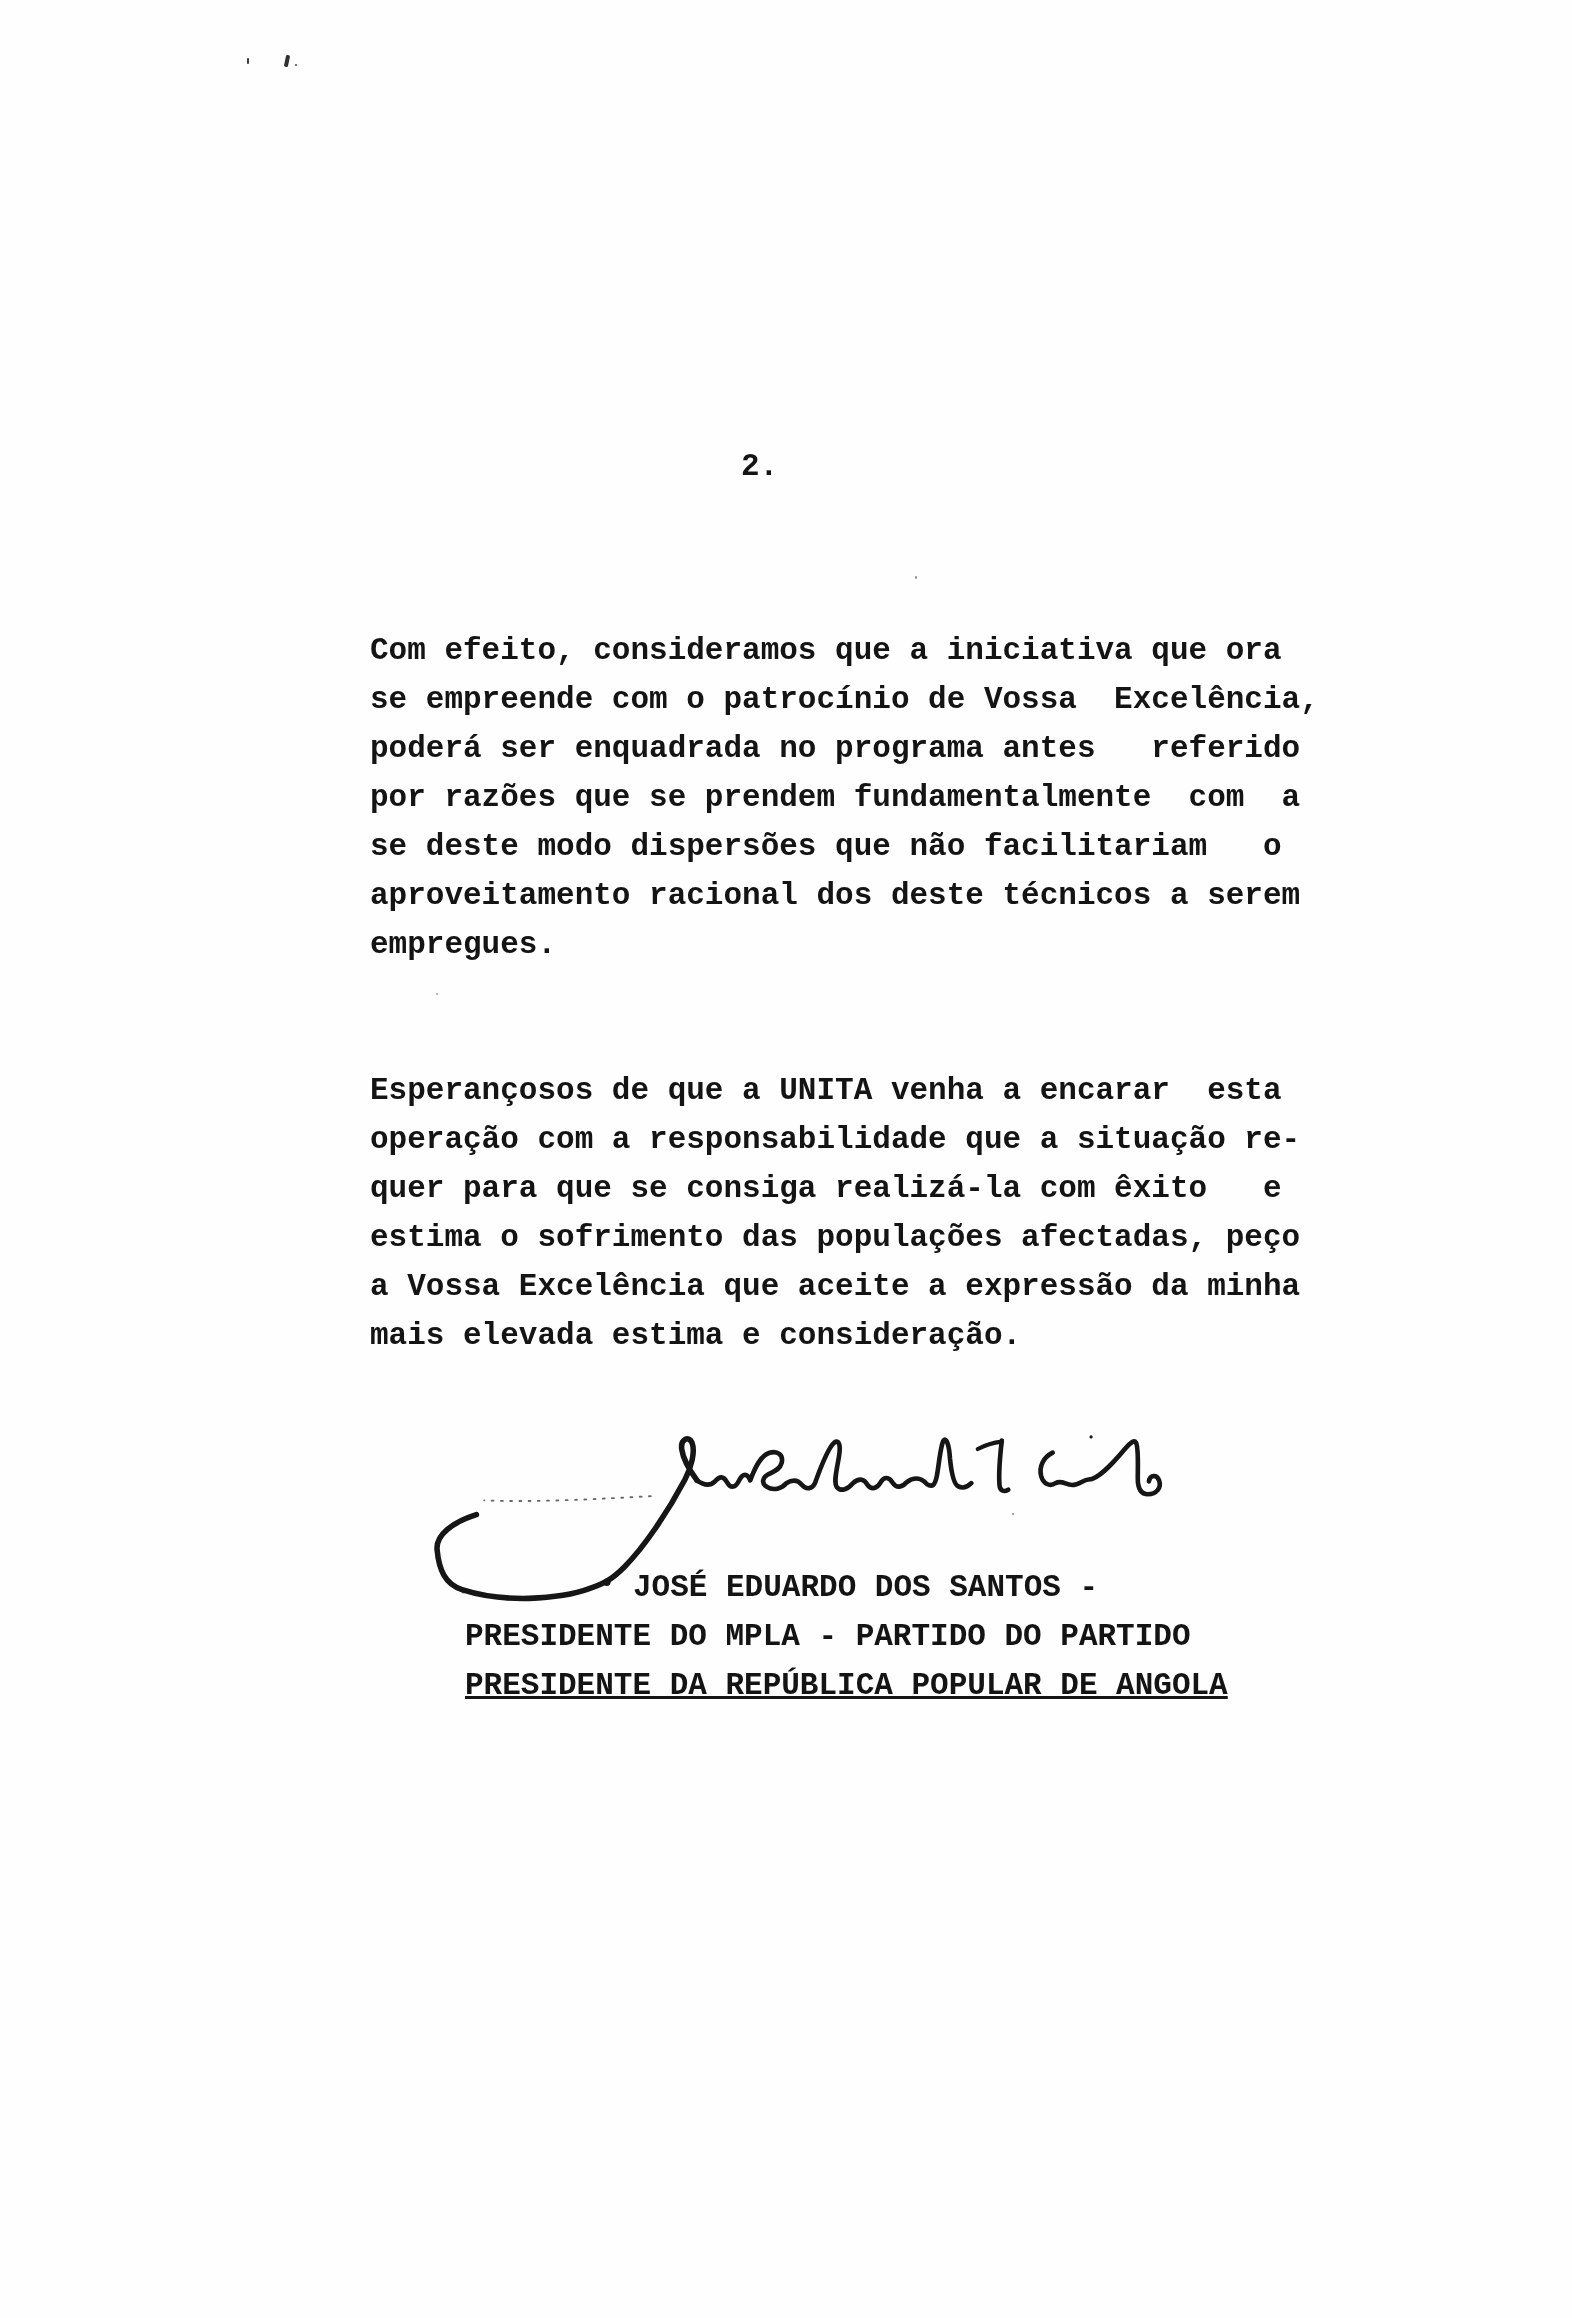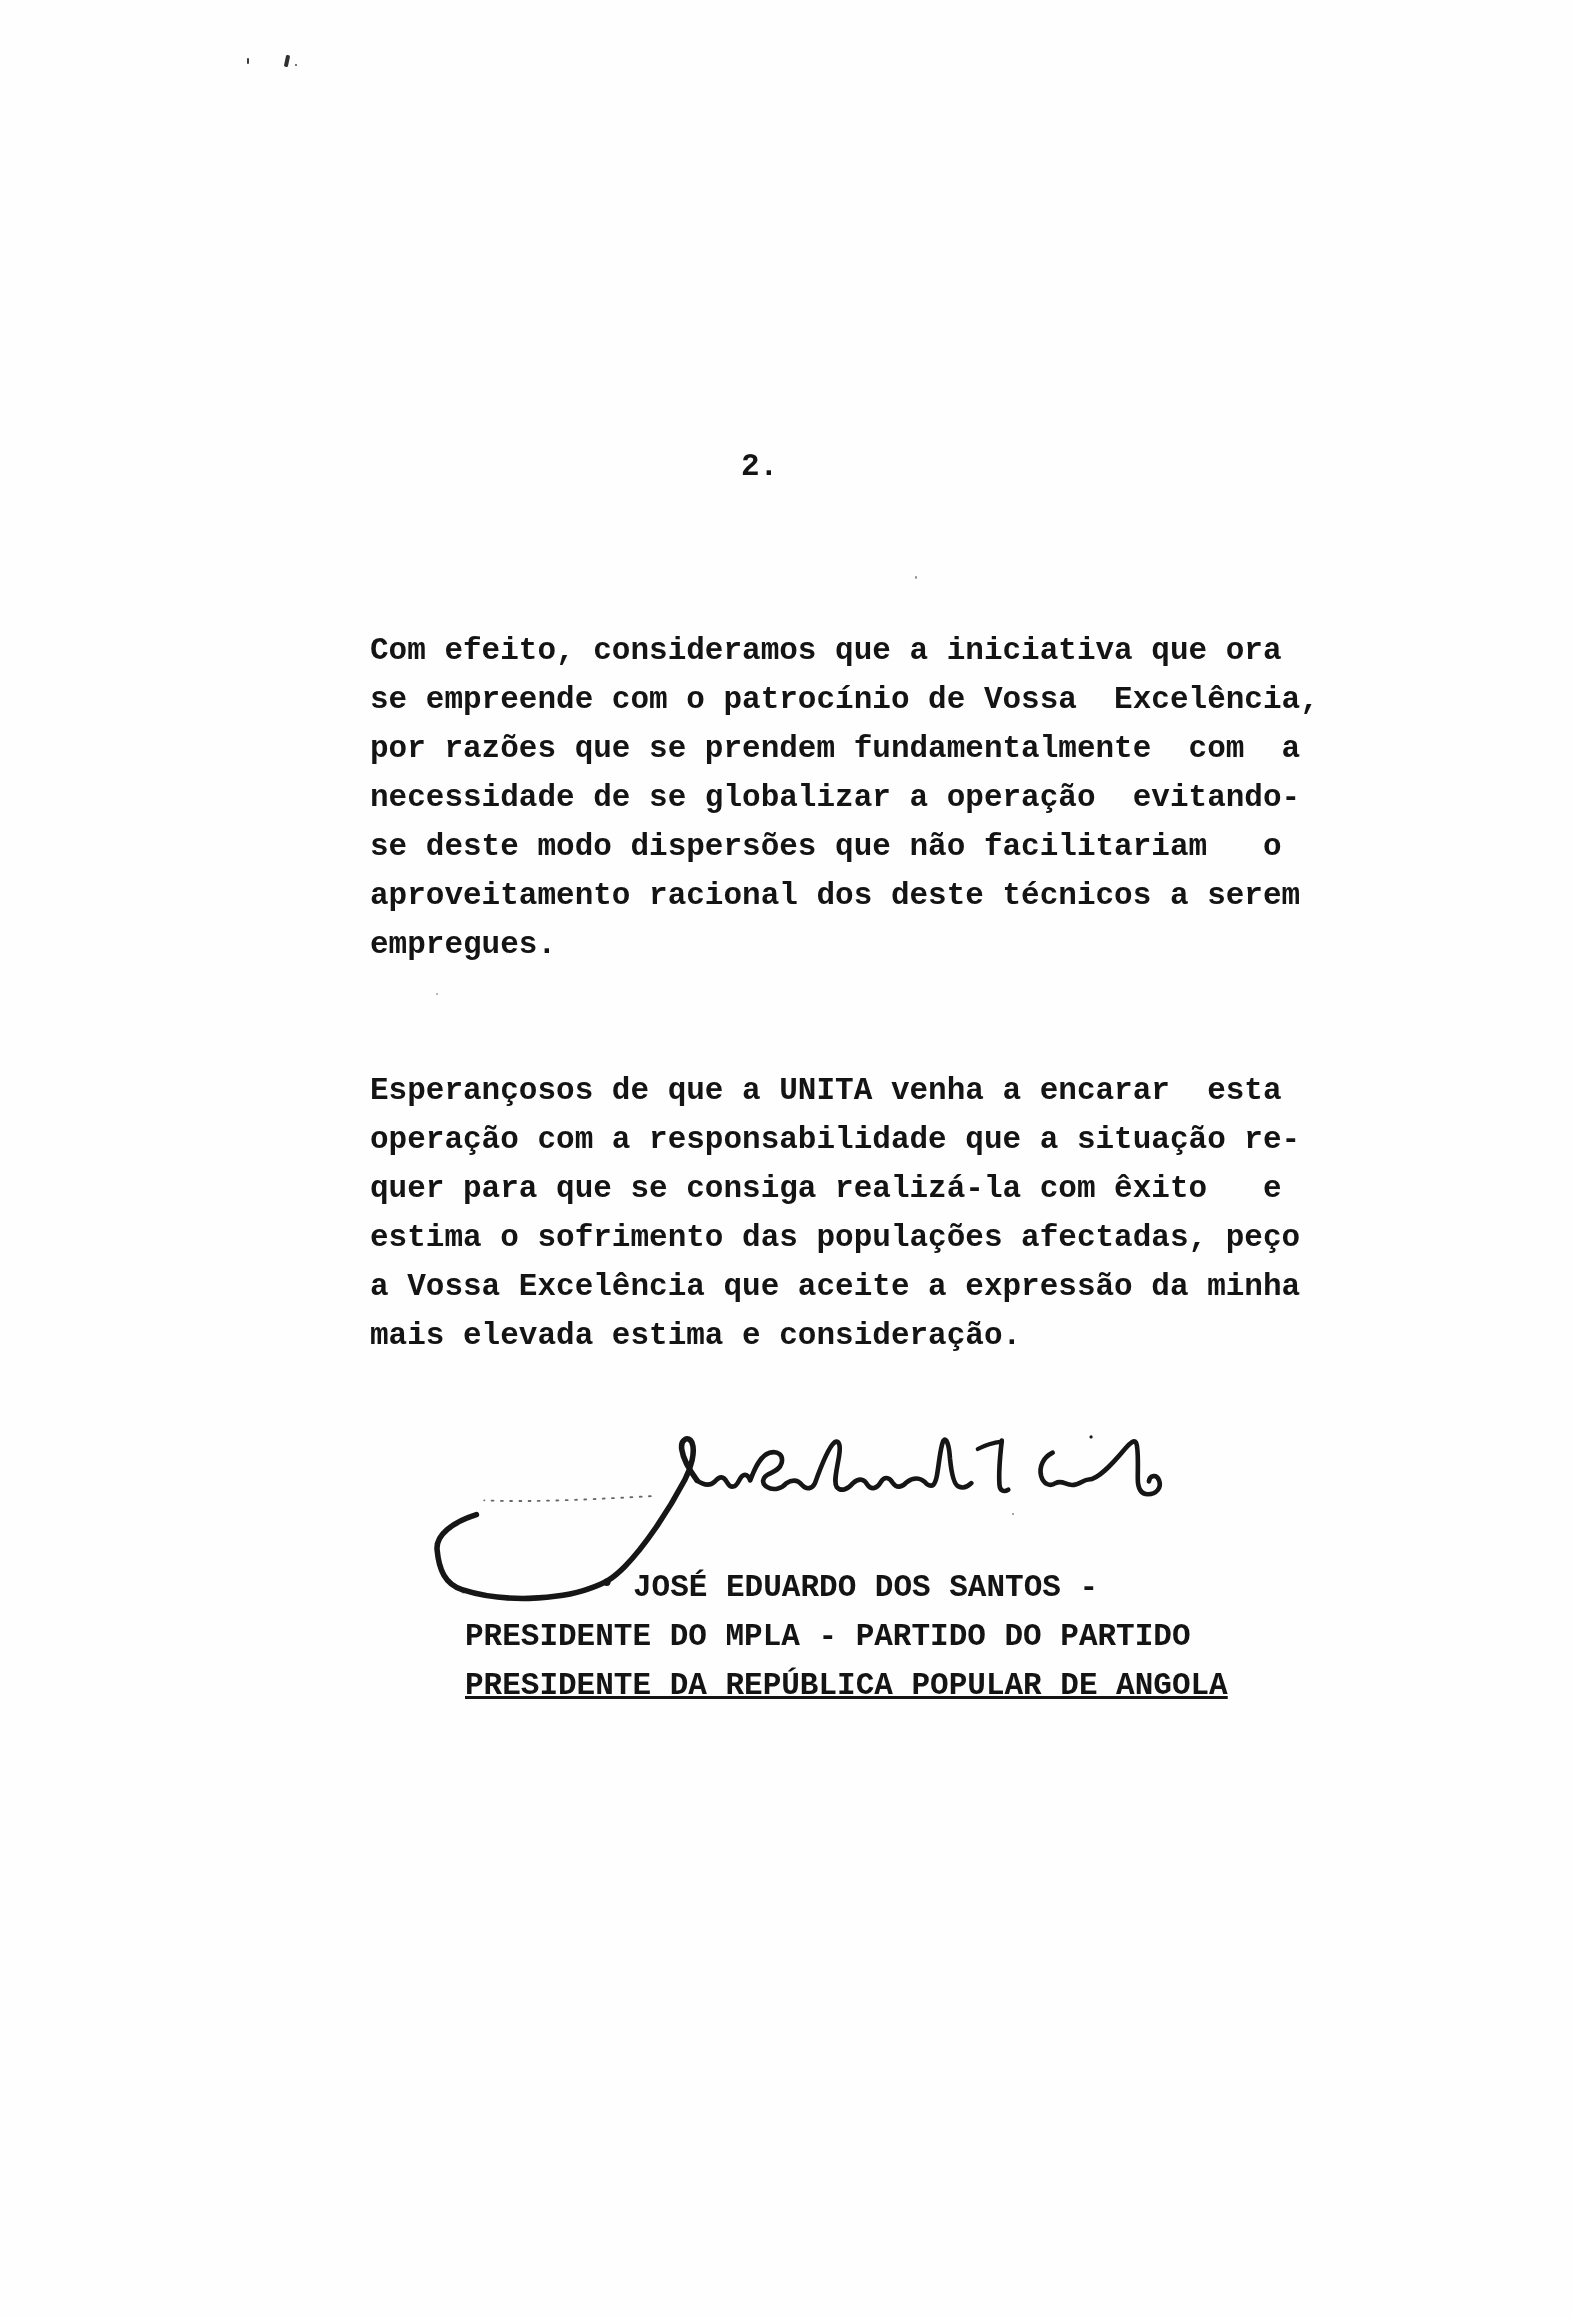--- a/index.html
+++ b/index.html
@@ -33,22 +33,22 @@
 </head>
 <body>
 
 <div class="page">
 
   <div class="txt pagenum">2.</div>
 
   <div class="para p1">
     <div class="line">Com efeito, consideramos que a iniciativa que ora</div>
     <div class="line">se empreende com o patrocínio de Vossa  Excelência,</div>
+    <div class="line">poderá ser enquadrada no programa antes   referido</div>
     <div class="line">por razões que se prendem fundamentalmente  com  a</div>
-    <div class="line">necessidade de se globalizar a operação  evitando-</div>
     <div class="line">se deste modo dispersões que não facilitariam   o</div>
     <div class="line">aproveitamento racional dos deste técnicos a serem</div>
     <div class="line">empregues.</div>
   </div>
 
   <div class="para p2">
     <div class="line">Esperançosos de que a UNITA venha a encarar  esta</div>
     <div class="line">operação com a responsabilidade que a situação re-</div>
     <div class="line">quer para que se consiga realizá-la com êxito   e</div>
     <div class="line">estima o sofrimento das populações afectadas, peço</div>

